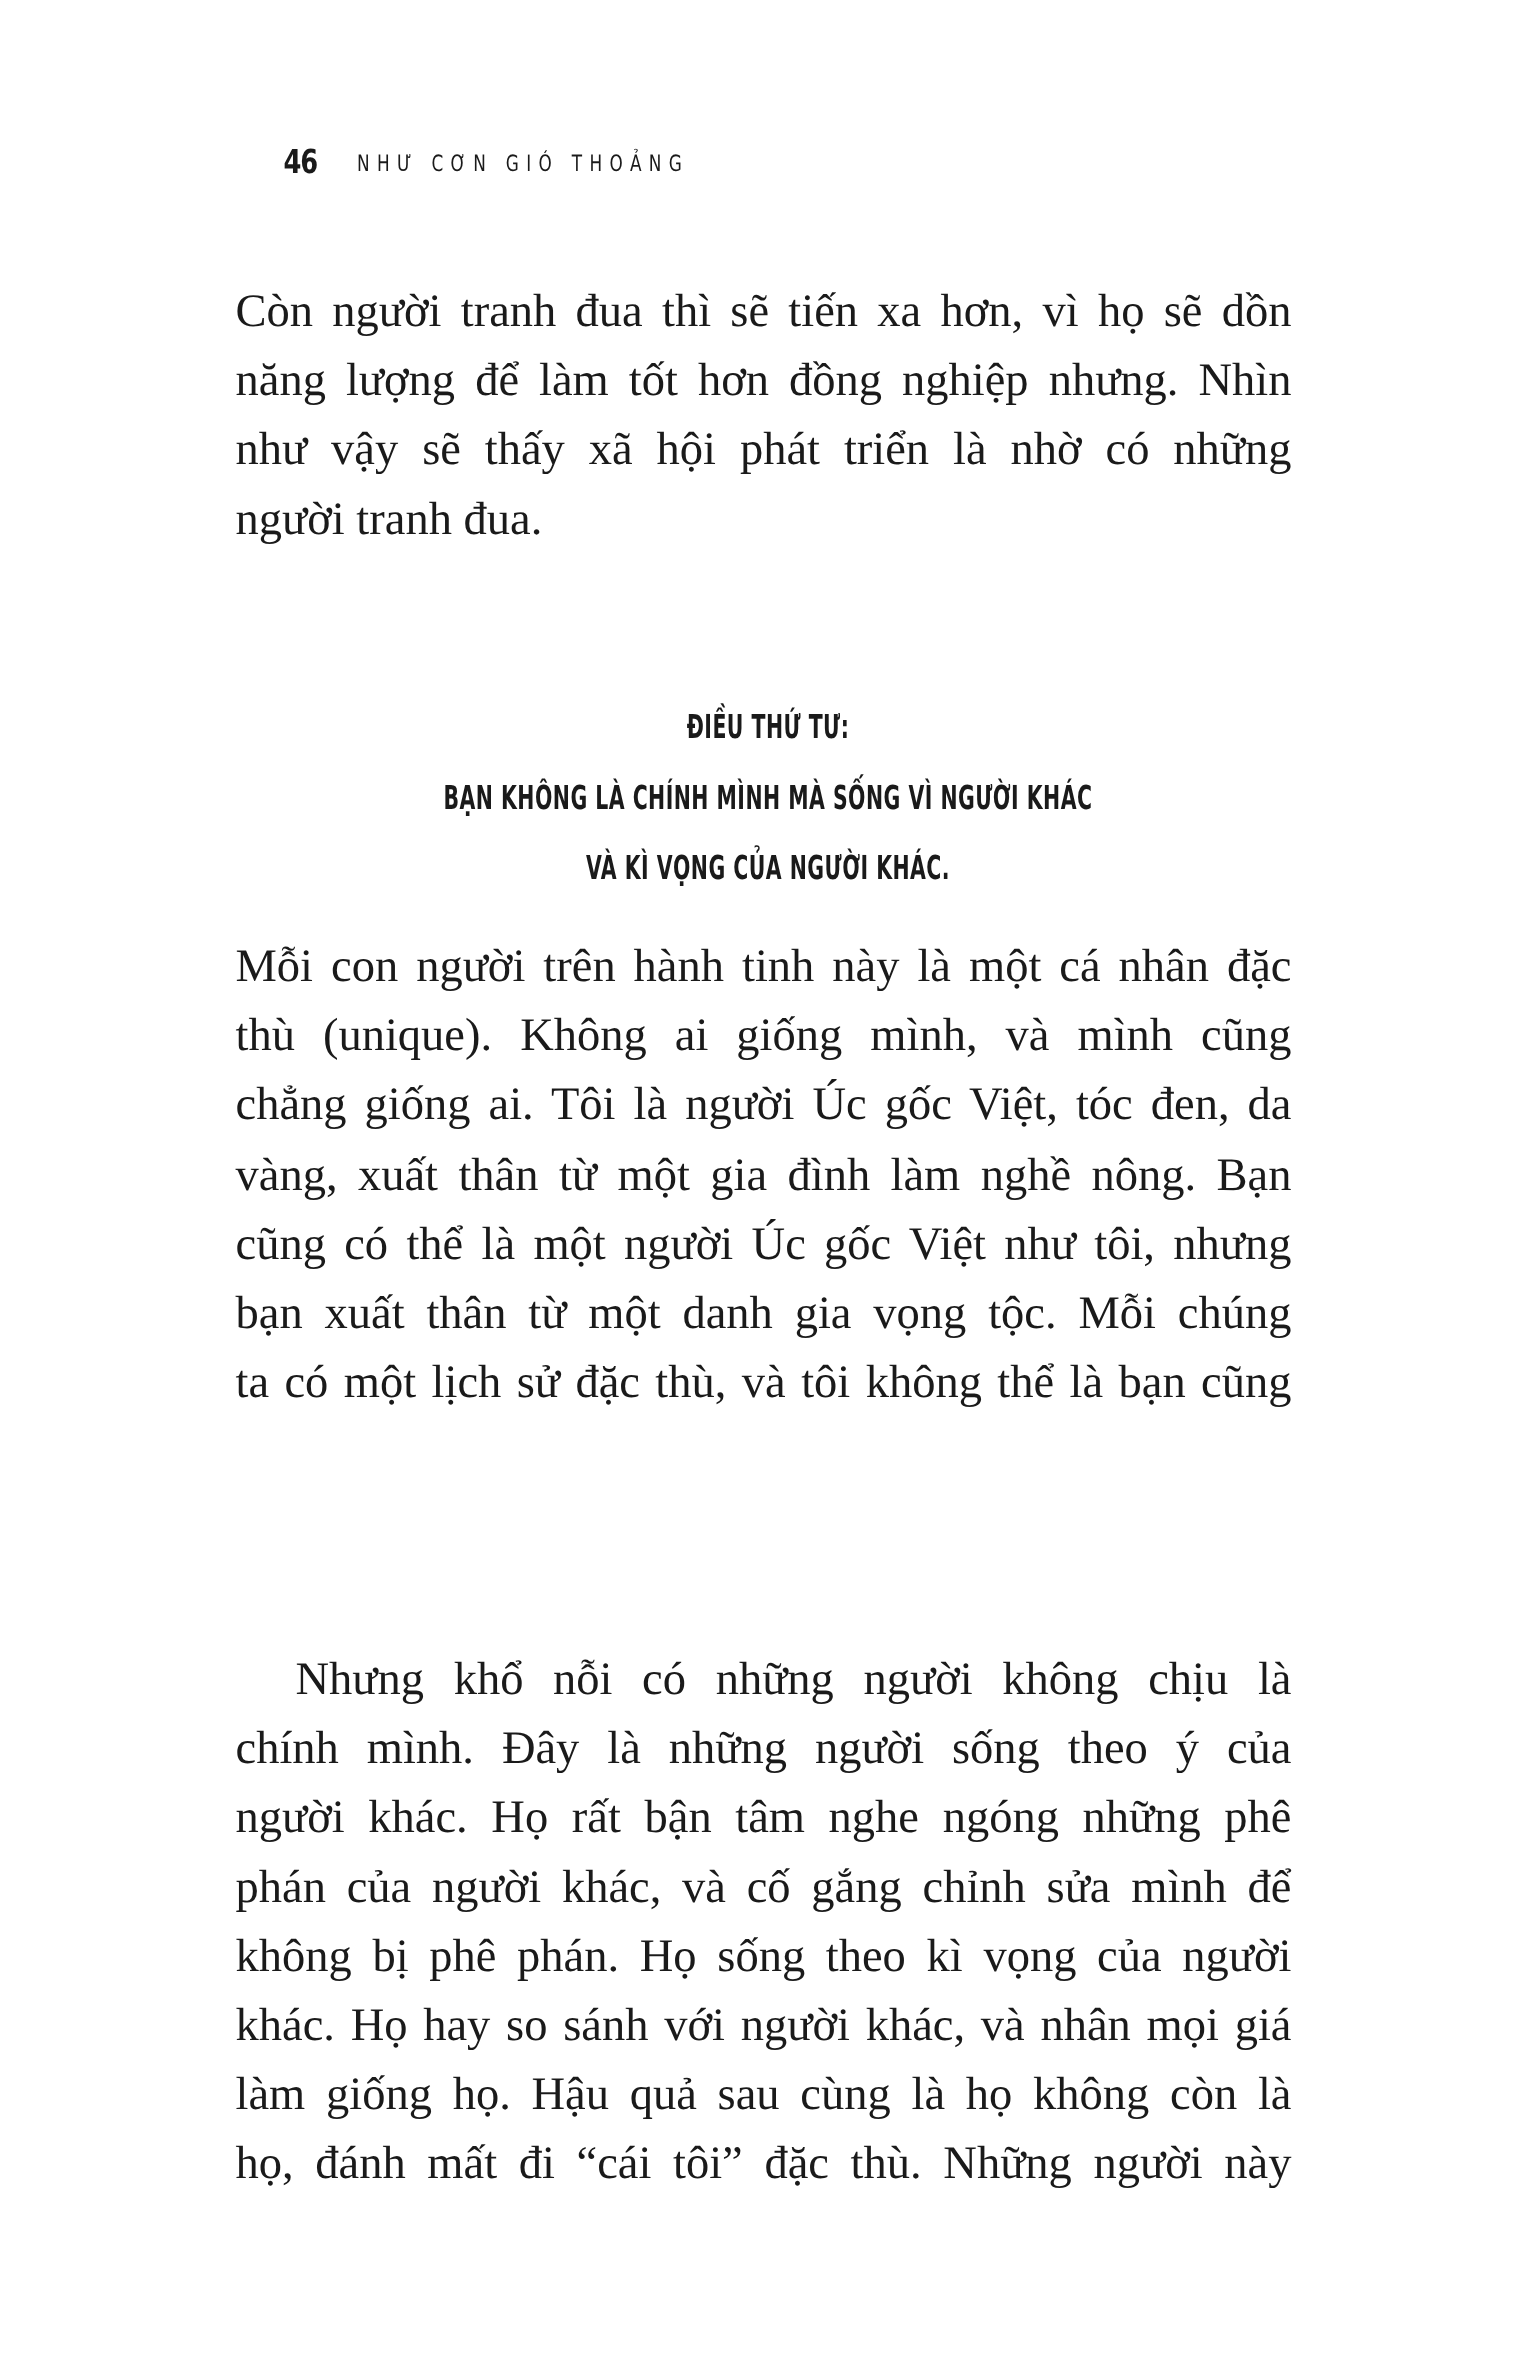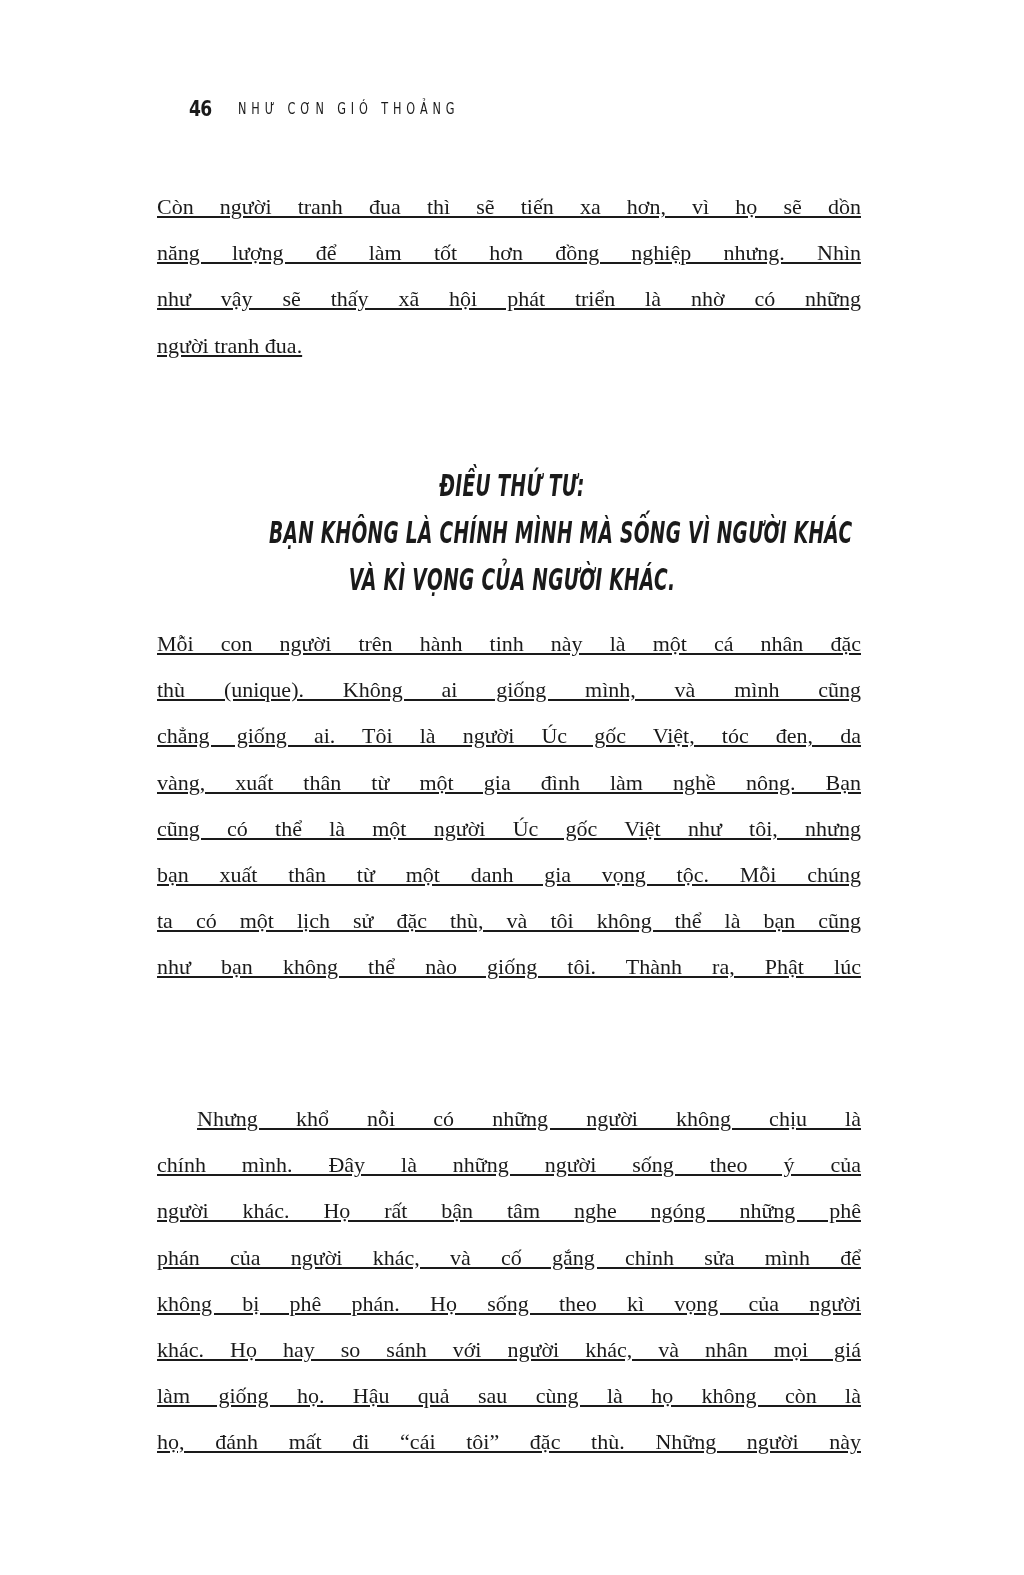--- a/index.html
+++ b/index.html
@@ -39,23 +39,22 @@
       transform: scaleX(0.75);
       transform-origin: left center;
       margin-left: 15px;
       white-space: nowrap;
     }
     .para {
       position: absolute;
       left: 157px;
       width: 704px;
       font-family: "Liberation Serif", serif;
-      font-size: 22px;
+      font-size: 31px;
       line-height: 46.2px;
-      text-decoration: underline;
     }
     .line {
       display: block;
       text-align: justify;
       text-align-last: justify;
       white-space: nowrap;
       height: 46.2px;
       overflow: visible;
     }
     .line.last {
@@ -70,23 +69,22 @@
     #para-3 { top: 1064px; }
 
     .heading {
       position: absolute;
       left: 120px;
       width: 784px;
       top: 462px;
       text-align: center;
       font-family: "DejaVu Sans", sans-serif;
       font-weight: bold;
-      font-size: 30px;
+      font-size: 22px;
       line-height: 47px;
-      font-style: italic;
     }
     .heading-line {
       display: block;
       white-space: nowrap;
       transform: scaleX(0.62);
       transform-origin: center center;
       letter-spacing: 0.5px;
     }
   </style>
 </head>
@@ -111,21 +109,20 @@
 </div>
 
 <div class="para" id="para-2">
   <span class="line">Mỗi con người trên hành tinh này là một cá nhân đặc</span>
   <span class="line">thù (unique). Không ai giống mình, và mình cũng</span>
   <span class="line">chẳng giống ai. Tôi là người Úc gốc Việt, tóc đen, da</span>
   <span class="line">vàng, xuất thân từ một gia đình làm nghề nông. Bạn</span>
   <span class="line">cũng có thể là một người Úc gốc Việt như tôi, nhưng</span>
   <span class="line">bạn xuất thân từ một danh gia vọng tộc. Mỗi chúng</span>
   <span class="line">ta có một lịch sử đặc thù, và tôi không thể là bạn cũng</span>
-  <span class="line">như bạn không thể nào giống tôi. Thành ra, Phật lúc</span>
 </div>
 
 <div class="para" id="para-3">
   <span class="line indent">Nhưng khổ nỗi có những người không chịu là</span>
   <span class="line">chính mình. Đây là những người sống theo ý của</span>
   <span class="line">người khác. Họ rất bận tâm nghe ngóng những phê</span>
   <span class="line">phán của người khác, và cố gắng chỉnh sửa mình để</span>
   <span class="line">không bị phê phán. Họ sống theo kì vọng của người</span>
   <span class="line">khác. Họ hay so sánh với người khác, và nhân mọi giá</span>
   <span class="line">làm giống họ. Hậu quả sau cùng là họ không còn là</span>

